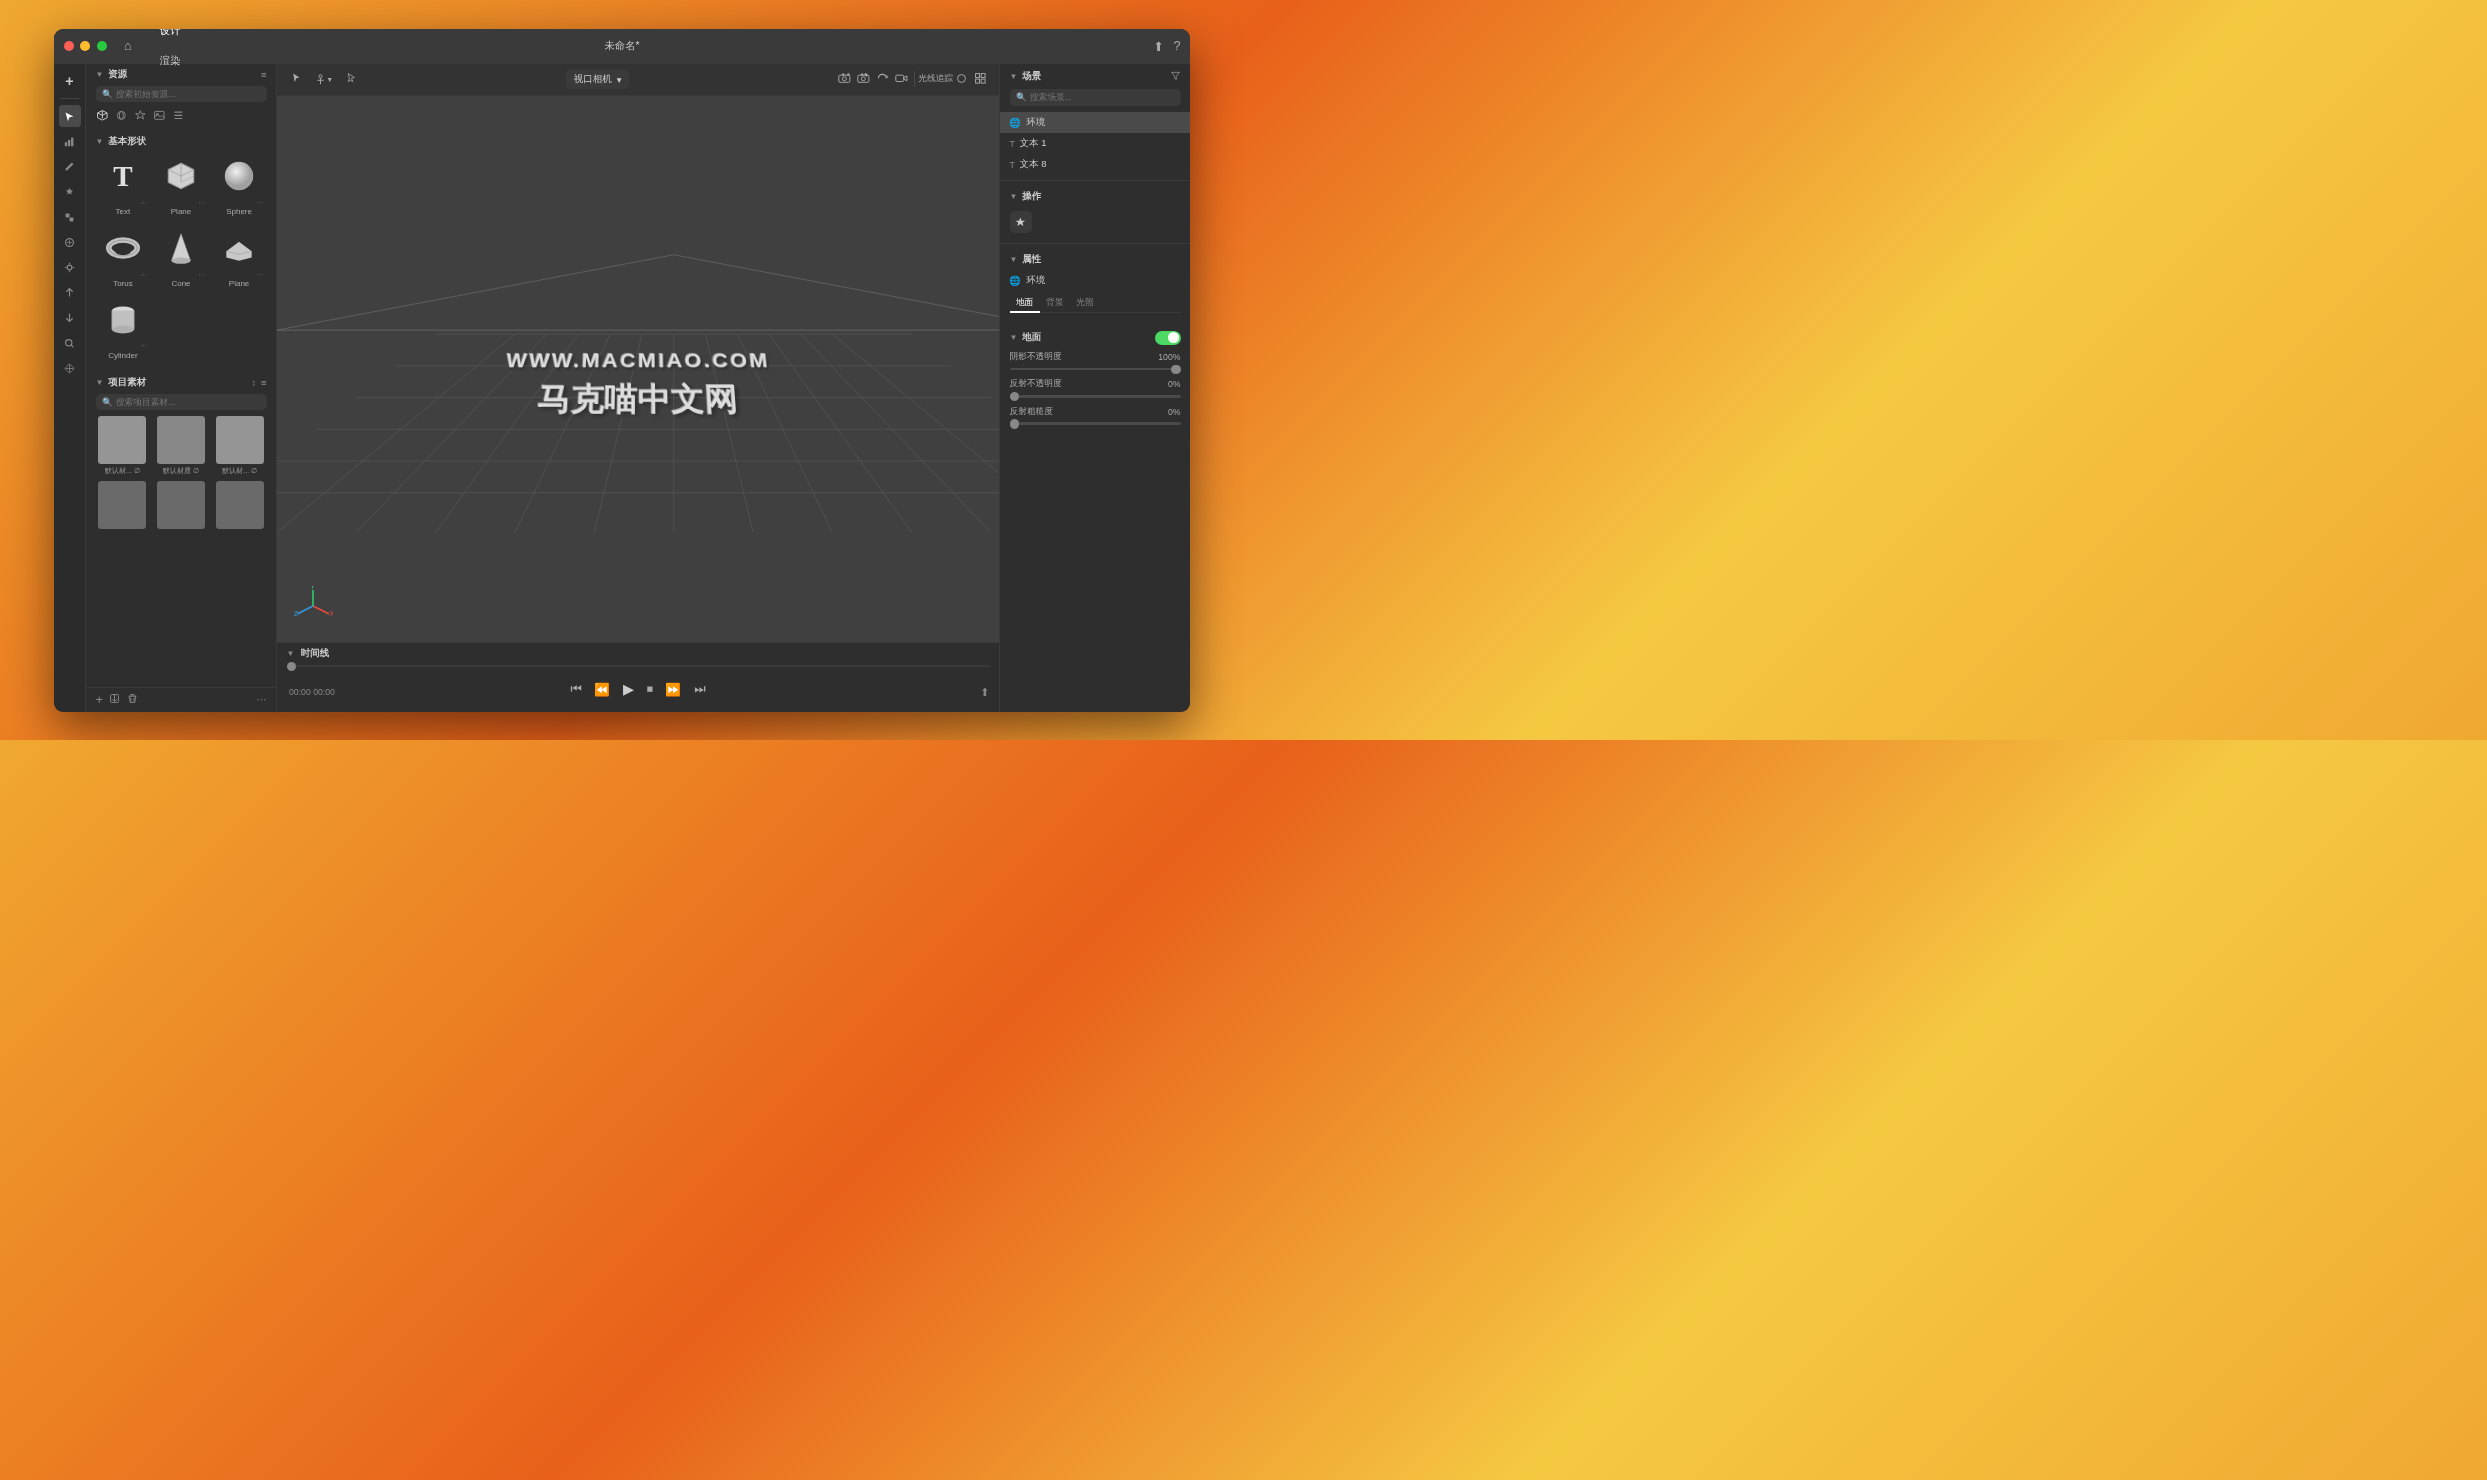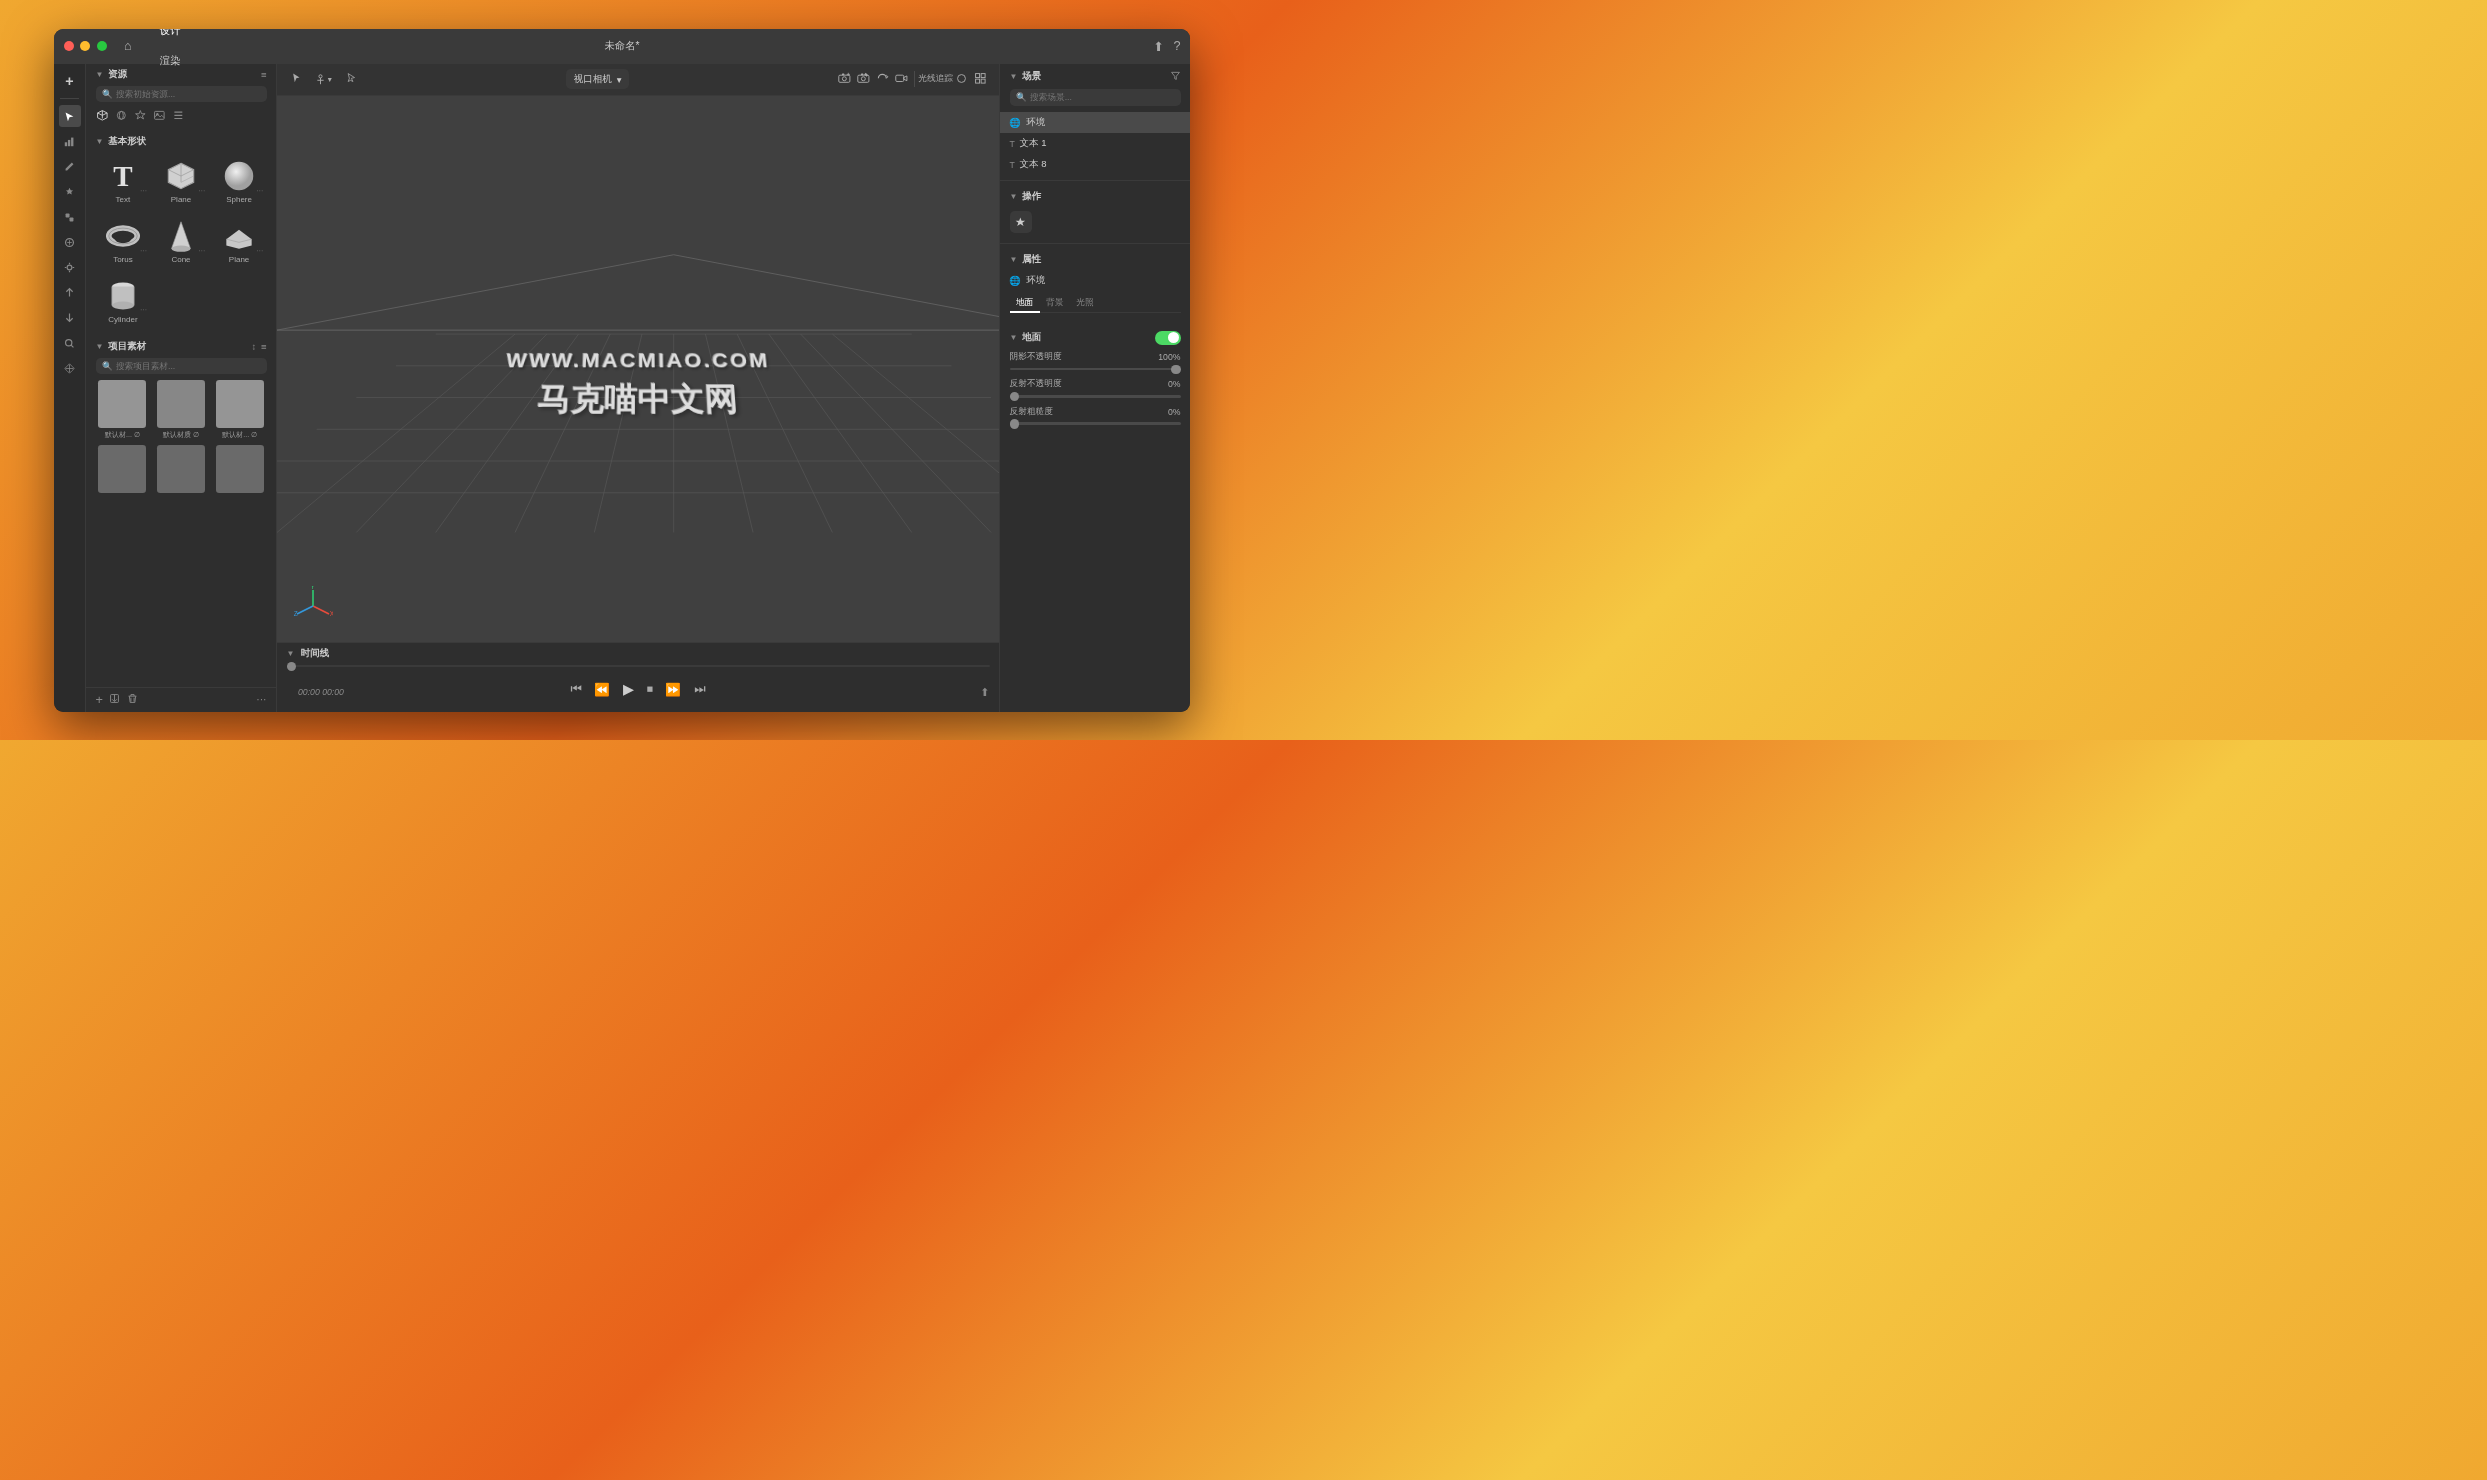--- a/index.html
+++ b/index.html
@@ -185,21 +185,21 @@
     .shape-preview {
       width: 38px;
       height: 38px;
       display: flex;
       align-items: center;
       justify-content: center;
     }
     .shape-label {
       color: #aaaaaa;
       font-size: 8px;
-      margin-top: 0;
+      margin-top: 12px;
     }
     .shape-dots {
       color: #666666;
       font-size: 7.1px;
       position: absolute;
       right: 3.2px;
       bottom: 14.3px;
     }
     
     
@@ -1041,21 +1041,21 @@
 
       <div class="timeline-section">
         <div class="timeline-header">
           <span class="section-arrow">▼</span>
           <span class="timeline-title">时间线</span>
         </div>
         <div class="timeline-progress">
           <div class="timeline-scrubber"></div>
         </div>
         <div class="timeline-controls" style="position:relative;">
-          <span class="timeline-time" style="position:absolute; left:21px; top:50%; transform:translateY(-50%);font-style:italic;">
+          <span class="timeline-time" style="position:absolute; left:12px; top:50%; transform:translateY(-50%);">
             <span>00:00</span> <span>00:00</span>
           </span>
           <span class="tl-btn">⏮</span>
           <span class="tl-btn">⏪</span>
           <span class="tl-btn play">▶</span>
           <span class="tl-btn">⏹</span>
           <span class="tl-btn">⏩</span>
           <span class="tl-btn">⏭</span>
           <span class="timeline-right-btn" style="position:absolute; right:9.5px; top:50%; transform:translateY(-50%);">⬆</span>
         </div>

